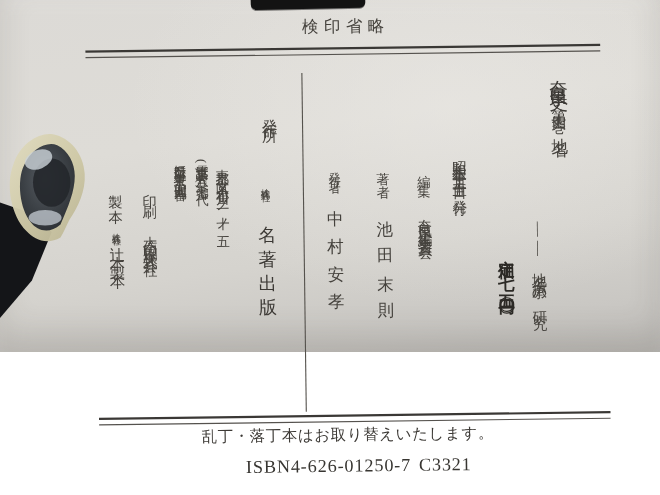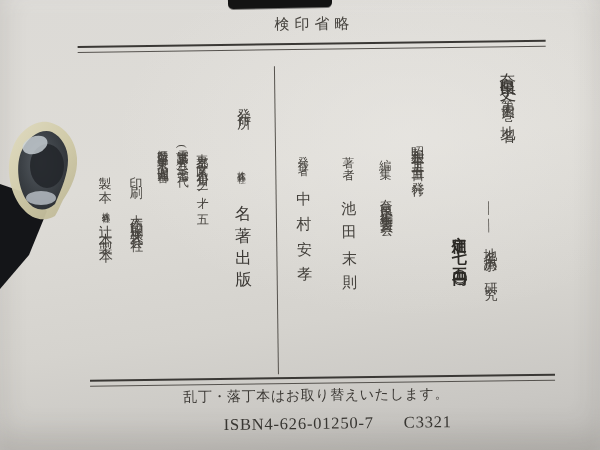--- a/index.html
+++ b/index.html
@@ -1,21 +1,21 @@
 <!DOCTYPE html>
 <html style="--paper: #dbd9d4; --ink: #45423d; --ink-dark: #2c2a26; --rule: #3a3835;"><head>
 <meta charset="utf-8">
 <style>
   :root{
     --paper-hi:#e3e1dd; --paper:#dbd9d4; --paper-lo:#c7c5c1;
     --ink:#45423d; --ink-dark:#2c2a26; --rule:#3a3835;
   }
   html,body{margin:0;padding:0;}
   body{width:600px;height:450px;overflow:hidden;font-family:"Liberation Serif","DejaVu Serif",serif;}
-  .photo{position:relative;width:600px;height:450px;
+  .photo{position:relative;width:600px;height:320px;
     background:
       radial-gradient(ellipse 420px 260px at 68% 30%, rgba(236,234,230,.55), rgba(236,234,230,0) 70%),
       linear-gradient(172deg, #dcdad6 0%, #dedcd7 38%, #d5d3ce 68%, #c9c7c3 88%, #bfbdb9 100%);
     box-shadow: inset 0 -16px 28px rgba(70,65,58,.16), inset 0 8px 14px rgba(255,255,255,.12);
     text-align: center;
   }
   
   .page{position:absolute;inset:0;transform:rotate(-0.75deg);transform-origin:300px 225px;}
 
   .kenin{position:absolute;left:277px;top:15px;font-size:15px;letter-spacing:5px;color:var(--ink);}
@@ -71,21 +71,21 @@
   .pr-label{font-size:13px;letter-spacing:10px;}
   .pr-value{font-size:13px;letter-spacing:3.5px;margin-top:18px;}
 
   .col-binder{left:97px;top:164px;}
   .b-label{font-size:13px;letter-spacing:14px;}
   .b-warichu{height:22px;font-size:8px;margin-top:11px;}
   .b-value{font-size:14px;letter-spacing:8px;margin-top:4px;}
 
   .notice{position:absolute;left:181px;top:387px;font-size:14px;letter-spacing:0.6px;color:#3d3a36;}
   .isbn-line{position:absolute;left:221px;top:414px;font-size:16.5px;letter-spacing:0.8px;color:#383632;white-space:pre;}
-  .isbn-line .ccode{margin-left:30px;}
+  .isbn-line .ccode{margin-left:7px;}
 
   .notch{position:absolute;left:228px;top:-4px;width:104px;height:12px;background:#131313;
          border-radius:0 0 5px 5px;transform:rotate(-1.2deg);box-shadow:0 1px 0 rgba(20,20,20,.5);}
 
   .stamp{position:absolute;left:0;top:110px;width:92px;height:192px;z-index:5;}
 </style>
 </head>
 <body>
 
 <div class="photo">

